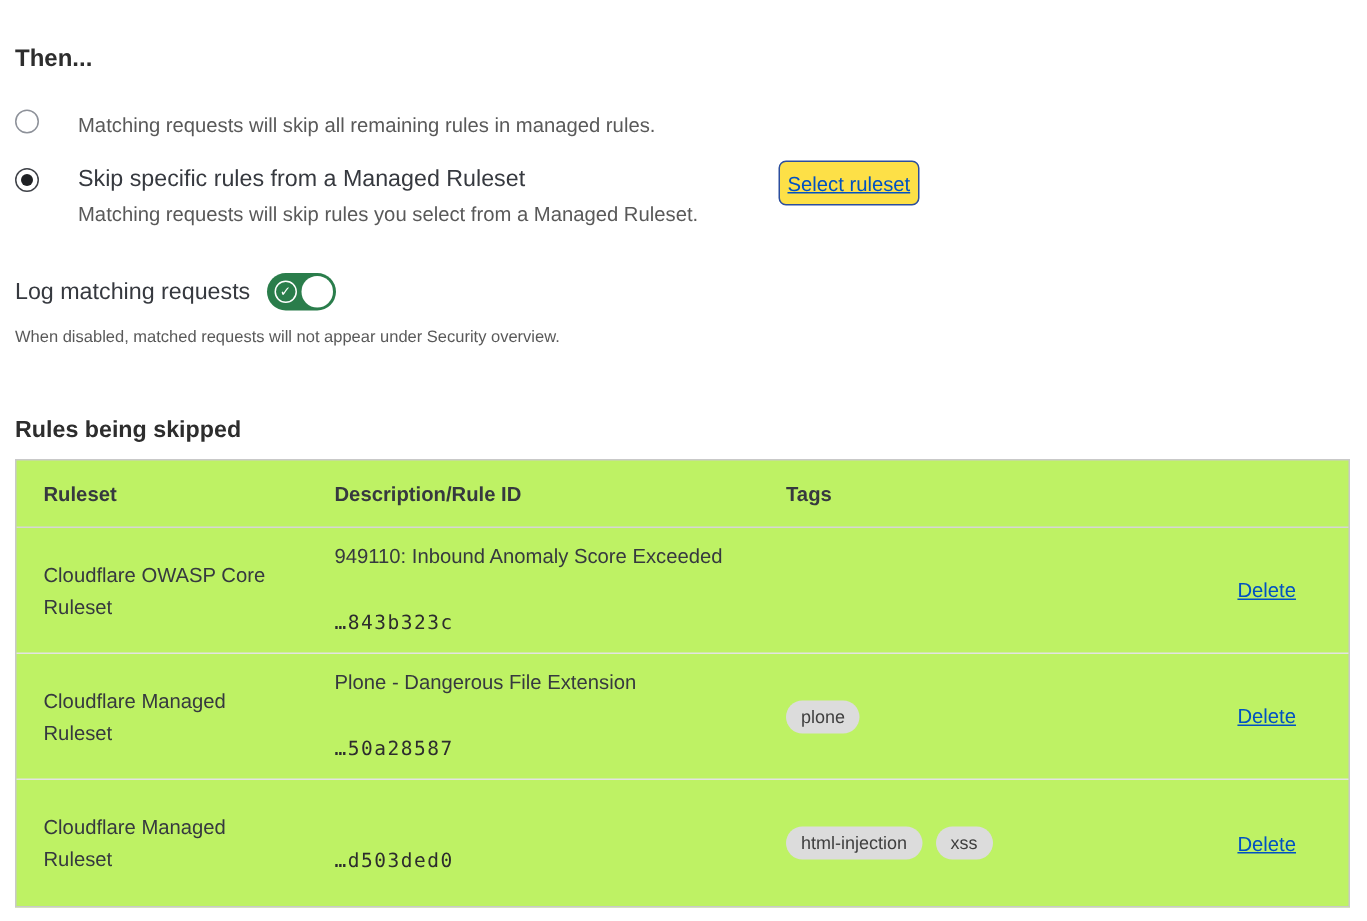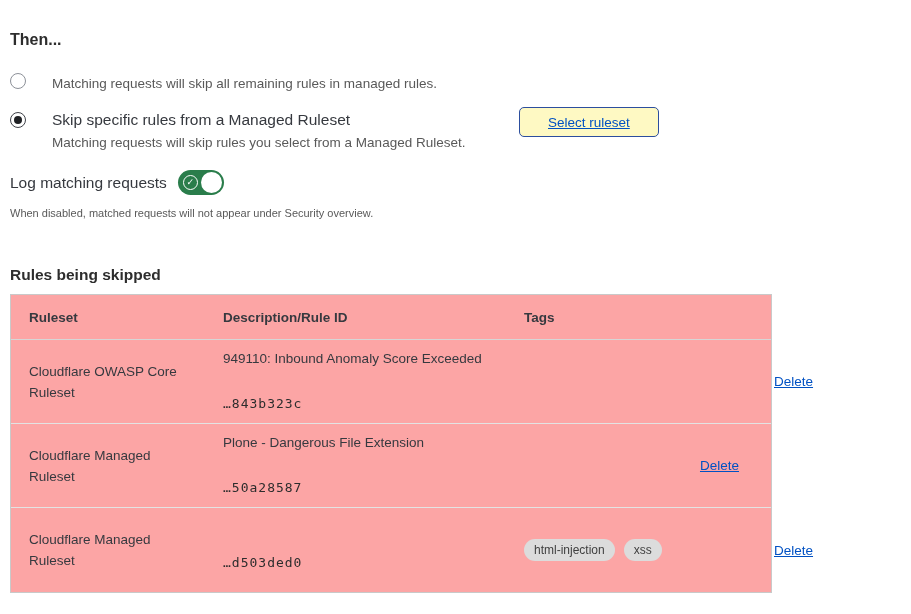--- a/index.html
+++ b/index.html
@@ -24,48 +24,48 @@
   .radio.selected::after {
     content: ""; position: absolute; left: 3px; top: 3px;
     width: 8px; height: 8px; border-radius: 50%; background: #1f2124;
   }
   .option-text { margin-left: 26px; }
   .option-label { font-size: 15.5px; line-height: 20px; color: #36393f; cursor: pointer; }
   .option-desc { font-size: 13.5px; line-height: 18px; color: #595959; margin-top: 4px; }
 
   .select-ruleset-btn {
     position: absolute; left: 509px; top: -3px;
-    height: 30px; padding: 0 28px;
-    background: #fef9c3; border: 1px solid #2c4e9e; border-radius: 5px;
+    height: 30px; padding: 0 5px;
+    background: #fde047; border: 1px solid #2c4e9e; border-radius: 5px;
     font-family: inherit; font-size: 13.5px; color: #0051c3;
     text-decoration: underline; cursor: pointer;
   }
 
-  .log-row { display: flex; align-items: center; margin-top: 18px; }
+  .log-row { display: flex; align-items: center; margin-top: 30px; }
   .log-label { font-size: 15.5px; color: #36393f; line-height: 20px; }
   .toggle {
     width: 46px; height: 25px; border-radius: 13px; background: #2a7d4b;
     margin-left: 11px; position: relative; cursor: pointer; flex: 0 0 46px;
   }
   .toggle .knob {
     position: absolute; right: 2px; top: 2px; width: 21px; height: 21px;
     border-radius: 50%; background: #ffffff;
   }
   .toggle .check-ring {
     position: absolute; left: 5px; top: 5px; width: 15px; height: 15px;
     border: 1.4px solid #ffffff; border-radius: 50%;
     color: #ffffff; font-size: 9px; line-height: 12px; text-align: center;
   }
   .log-help { font-size: 11px; color: #595959; margin-top: 9px; line-height: 18px; }
 
   .table-heading { font-size: 15.5px; font-weight: 700; color: #2d2d2d; margin-top: 43px; line-height: 20px; }
 
   .rules-table {
-    margin-top: 9px; width: 762px;
-    border: 1px solid #c9c9c9; background: #fca5a5;
+    margin-top: 9px; width: 890px;
+    border: 1px solid #c9c9c9; background: #bef264;
   }
   .t-row {
     display: grid;
     grid-template-columns: 194px 301px 250px 1fr;
     padding-left: 18px; align-items: center;
   }
   .t-head { height: 45px; border-bottom: 1px solid #d6d6d6; }
   .t-head .t-cell { font-size: 13.5px; font-weight: 700; color: #36393f; }
   .t-body-row { height: 84px; border-bottom: 1px solid #e3e3e3; }
   .t-body-row:last-child { border-bottom: none; }
@@ -136,20 +136,23 @@
         <span class="delete-link">Delete</span>
       </div>
     </div>
 
     <div class="t-row t-body-row">
       <div class="t-cell">Cloudflare Managed Ruleset</div>
       <div class="t-cell">
         <div class="cell-desc-line">Plone - Dangerous File Extension</div>
         <div class="cell-rule-id">…50a28587</div>
       </div>
+      <div class="t-cell tags-cell">
+        <span class="tag-pill">plone</span>
+      </div>
       <div class="t-cell delete-cell">
         <span class="delete-link">Delete</span>
       </div>
     </div>
 
     <div class="t-row t-body-row">
       <div class="t-cell">Cloudflare Managed Ruleset</div>
       <div class="t-cell">
         <div class="cell-rule-id">…d503ded0</div>
       </div>

